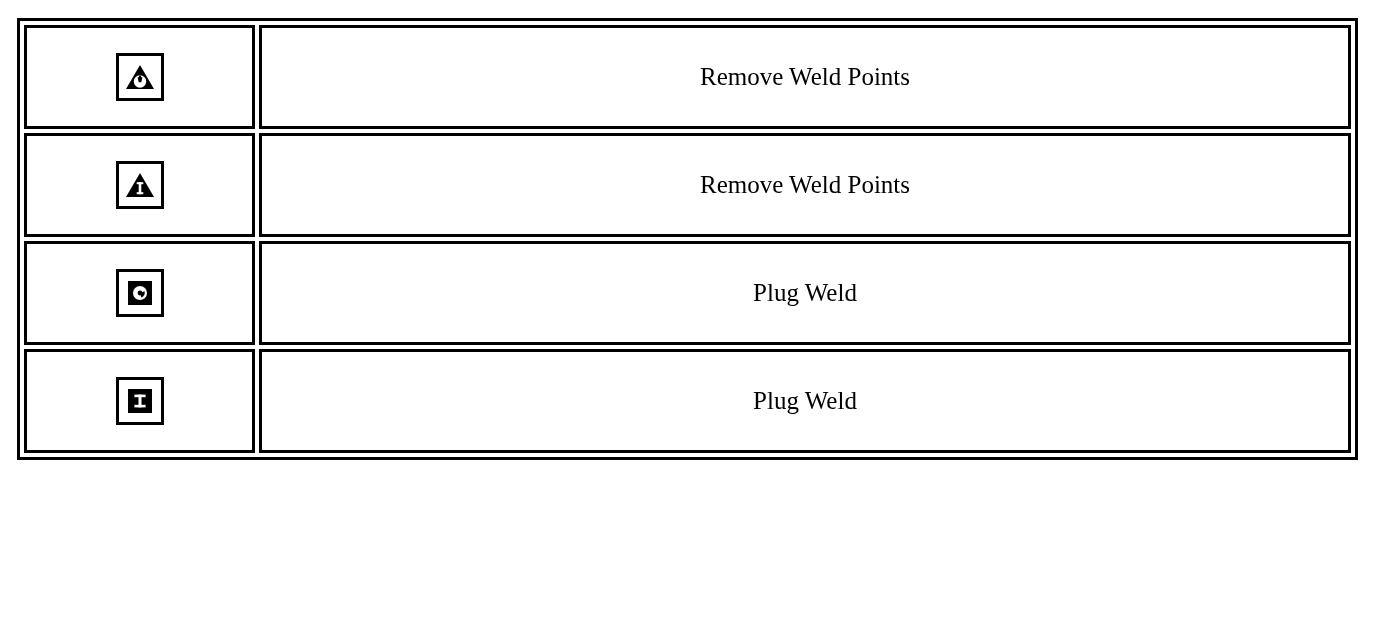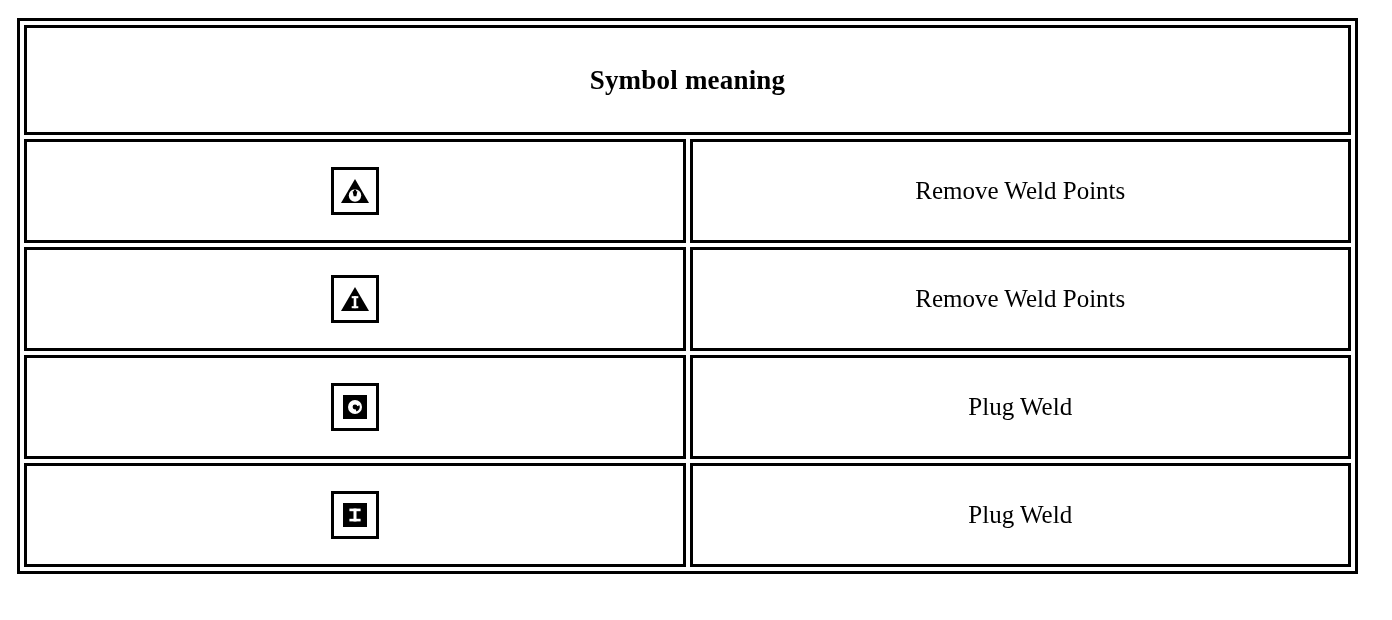--- a/index.html
+++ b/index.html
@@ -86,25 +86,20 @@
   }
 </style>
 </head>
 <body>
 
 <div class="page">
 
   <table class="symbol-table">
     <tbody>
 
-      <tr>
-        <td class="header-cell" colspan="2">
-          <span>Symbol meaning</span>
-        </td>
-      </tr>
 
       <tr>
         <td class="icon-cell">
           <span class="symbol-box">
             <svg width="30" height="26" viewBox="0 0 30 26" aria-hidden="true">
               <path d="M15 1 L29 25 L1 25 Z" fill="#000000"></path>
               <circle cx="15" cy="17.5" r="6.2" fill="#ffffff"></circle>
               <path d="M12.6 13.2 L17.4 13.2 L16.3 18.3 L13.7 18.3 Z" fill="#000000"></path>
               <rect x="13.9" y="11.6" width="2.2" height="3.0" fill="#000000"></rect>
             </svg>

